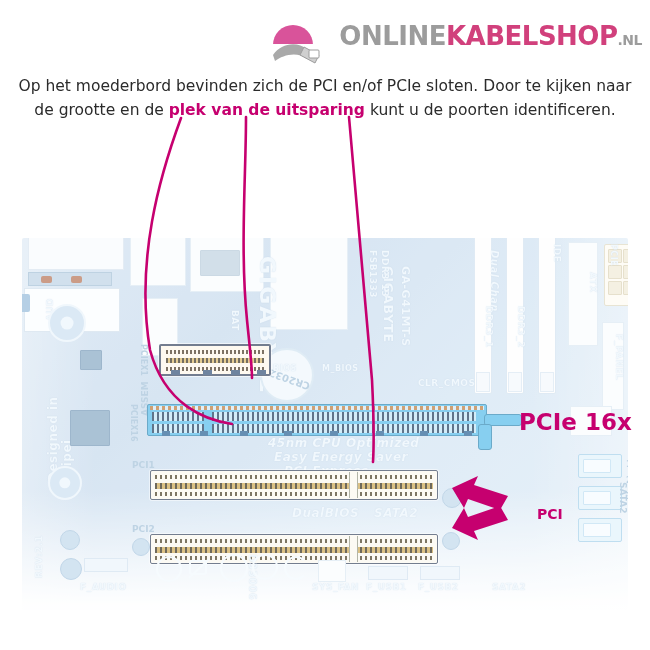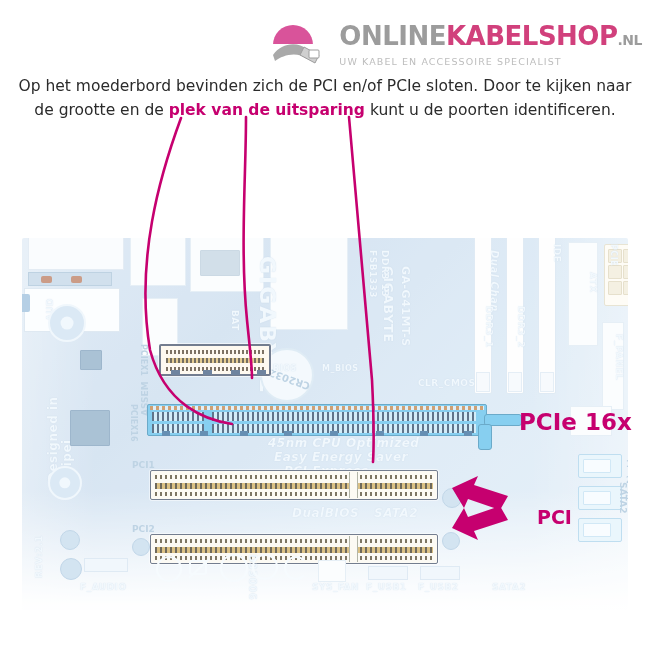--- a/index.html
+++ b/index.html
@@ -147,21 +147,21 @@
   
   .mark{border-radius:50%;border:2px solid #f2f9fd;}
 
   
   .lbl{
     position:absolute;color:#c6006f;font-weight:bold;
     font-family:"DejaVu Sans", sans-serif;white-space:nowrap;
   }
   #lbl-x1{left:258px;top:350px;font-size:19px;}
   #lbl-x16{left:519px;top:409px;font-size:23px;}
-  #lbl-pci{left:537px;top:506px;font-size:19px;}
+  #lbl-pci{left:537px;top:506px;font-size:14px;}
 
   
   #lines{position:absolute;left:0;top:0;width:650px;height:650px;pointer-events:none;}
 </style>
 </head>
 <body>
 
 <div id="page">
 
   <div class="logo-wrap">
@@ -171,21 +171,20 @@
       <svg width="52" height="32" viewBox="0 0 52 32">
         <path d="M2 20 C10 8, 26 6, 36 14 L40 18 L36 24 C26 16, 12 20, 4 26 Z" fill="#a9a9a9"></path>
         <path d="M33 12 L48 20 L44 28 L29 20 Z" fill="#cfcfcf" stroke="#9d9d9d" stroke-width="1"></path>
         <rect x="38" y="15" width="10" height="8" rx="1" fill="#ffffff" stroke="#9d9d9d" stroke-width="1"></rect>
       </svg>
     </div>
     <div class="logo-text">
       <div class="logo-line1">
         <span class="lt-online">ONLINE</span><span class="lt-kabelshop">KABELSHOP</span><span class="lt-nl">.NL</span>
       </div>
-      <div class="logo-line2">UW KABEL EN ACCESSOIRE SPECIALIST</div>
     </div>
   </div>
 
   <div class="headline">
     <span>Op het moederbord bevinden zich de PCI en/of PCIe sloten. Door te kijken naar de grootte en de </span><b>plek van de uitsparing</b><span> kunt u de poorten identificeren.</span>
   </div>
 
   <div class="board">
     <div class="board-inner">
 

